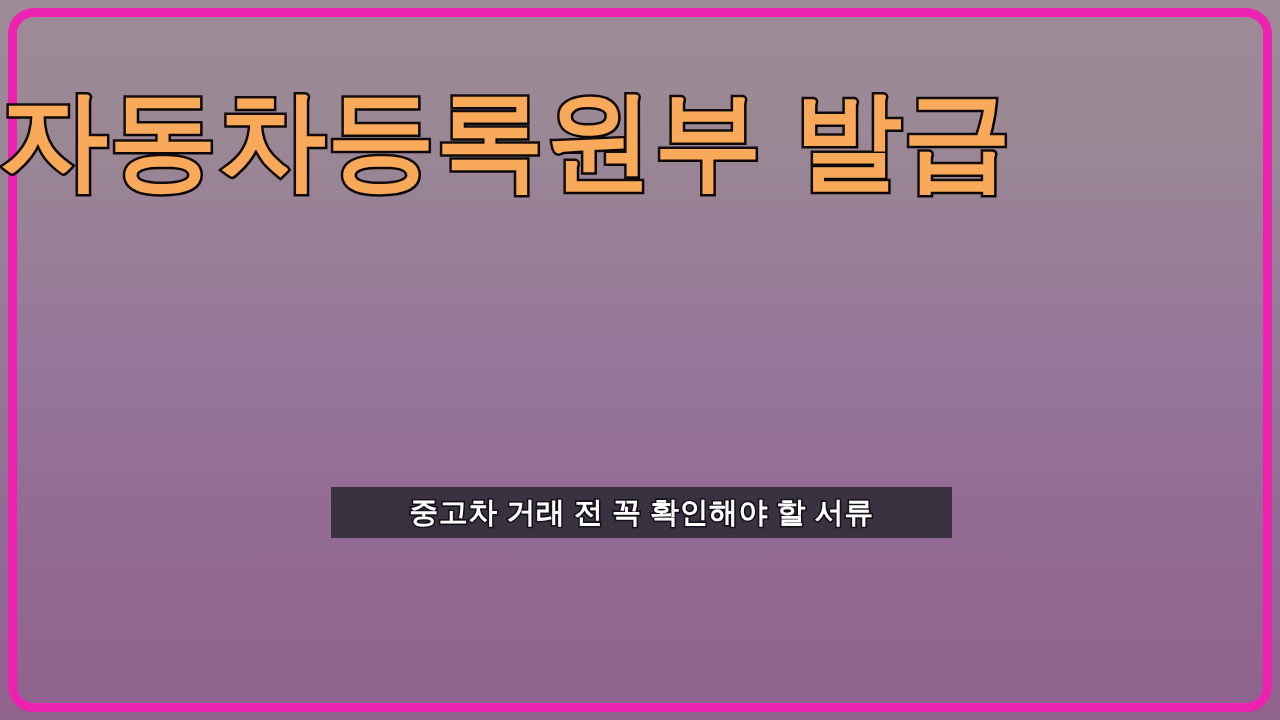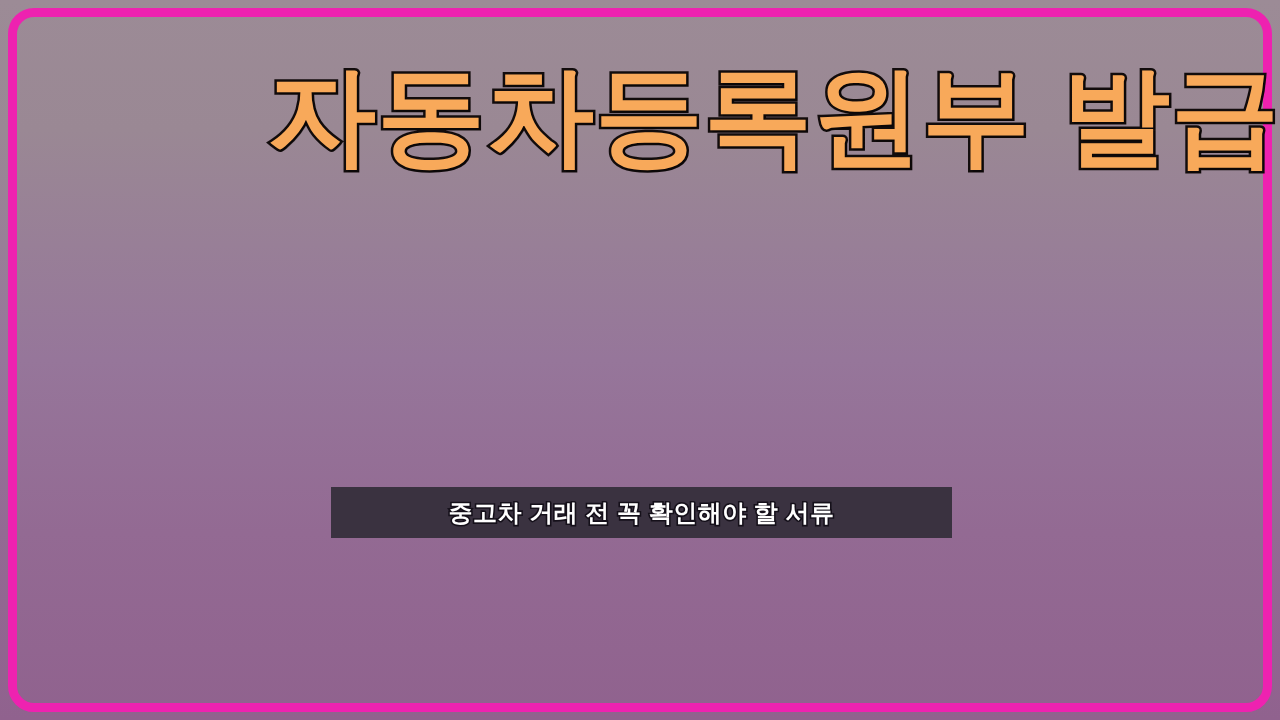--- a/index.html
+++ b/index.html
@@ -44,23 +44,23 @@
   #content {
     position: absolute;
     inset: 0;
     display: flex;
     flex-direction: column;
     align-items: center;
     justify-content: flex-start;
   }
 
   #headline {
-    margin-top: 62px;
+    margin-top: 86px;
     width: 100%;
-    text-align: right;
+    text-align: left;
     line-height: 1.0;
   }
 
   .hl-line {
     display: block;
     font-size: 108px;
     font-weight: bold;
     letter-spacing: 1px;
     color: #f8a95a;
     -webkit-text-stroke: 5px #120c0c;
@@ -79,21 +79,21 @@
     left: 331px;
     top: 487px;
     width: 621px;
     height: 51px;
     background: #3a3240;
     display: flex;
     align-items: center;
     justify-content: center;
   }
   #subtitle-text {
-    font-size: 24px;
+    font-size: 29px;
     font-weight: bold;
     color: #ffffff;
     letter-spacing: 0.5px;
     -webkit-text-stroke: 3.2px #15101a;
     paint-order: stroke fill;
     white-space: nowrap;
   }
 </style>
 </head>
 <body>

